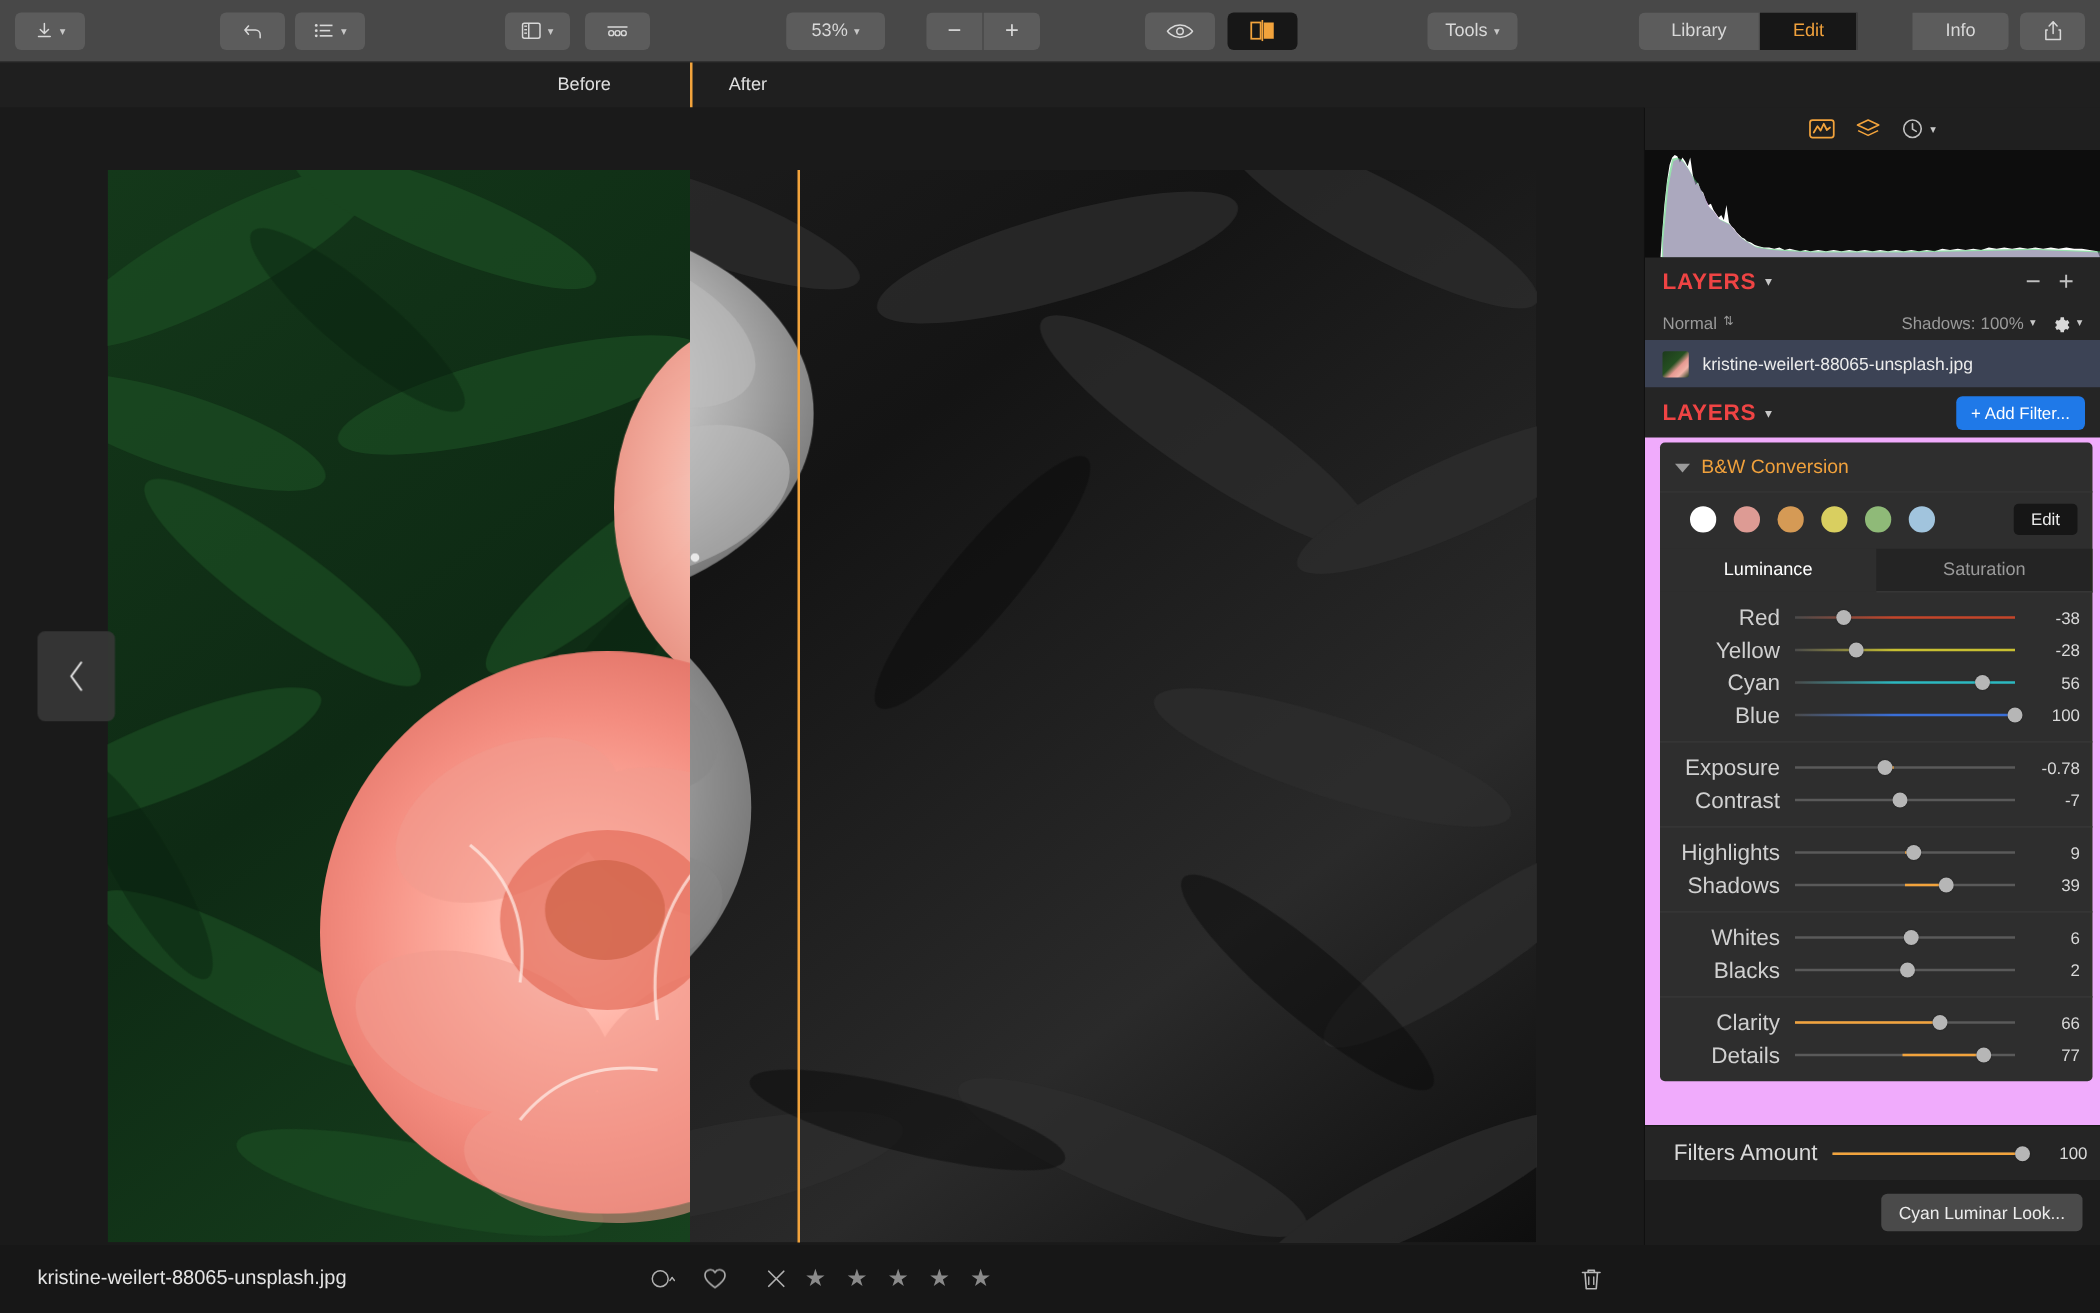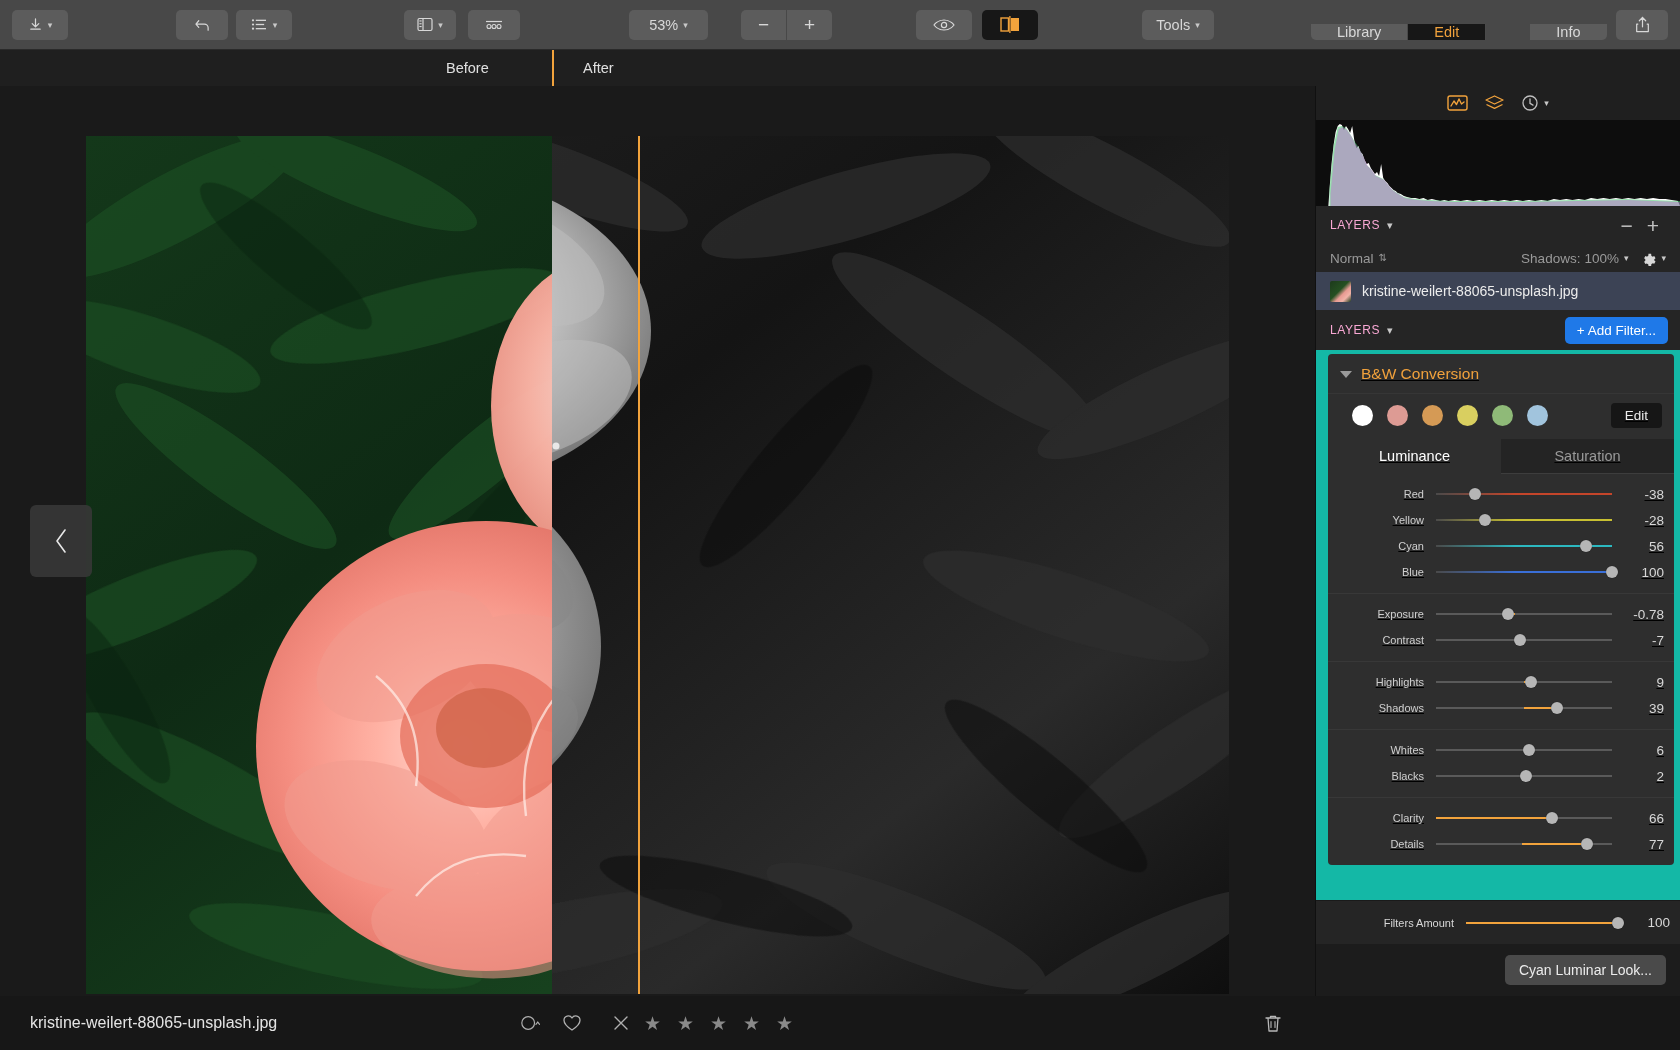--- a/index.html
+++ b/index.html
@@ -21,21 +21,21 @@
   .tb-btn {
     background: #5c5c5c; border-radius: 5px; height: 30px;
     display: flex; align-items: center; justify-content: center;
     color: #d8d8d8; cursor: pointer; user-select: none;
   }
   .tb-group { display: flex; border-radius: 5px; overflow: hidden; }
   .tb-group .tb-btn { border-radius: 0; }
   .tb-sep { width: 1px; height: 30px; background: #484848; }
   .chev { font-size: 9px; margin-left: 5px; color: #c8c8c8; }
   .seg {
-    display: flex; border-radius: 5px; overflow: hidden; height: 30px; align-items: flex-end;
+    display: flex; border-radius: 5px; overflow: hidden; height: 30px;
   }
   .seg-item {
     background: #5c5c5c; color: #d8d8d8; font-size: 14.5px;
     padding: 0 26px; display: flex; align-items: center; justify-content: center;
     cursor: pointer; border-right: 1px solid #4a4a4a;
   }
   .seg-item:last-child { border-right: none; margin-left: 44px; }
   .seg-item.active { background: #171717; color: #f0a13c; }
 
   
@@ -83,21 +83,21 @@
     height: 34px; background: #1f1f1f; display: flex; align-items: center;
     justify-content: center; gap: 16px;
   }
   .hist-ico { cursor: pointer; display: flex; align-items: center; }
   .histogram { height: 86px; background: #0d0d0d; position: relative; overflow: hidden; }
 
   .sect-head {
     display: flex; align-items: center; padding: 0 14px;
     height: 38px; background: #252525;
   }
-  .sect-title { color: #f9a8d4; font-size: 12px; letter-spacing: 0.6px; }
+  .sect-title { color: #ef4444; font-size: 18px; letter-spacing: 0.6px; font-weight: bold; }
   .spacer { flex: 1; }
   .pm-btn { color: #c0c0c0; font-size: 21px; cursor: pointer; padding: 0 7px; line-height:1; }
 
   .blend-row {
     display: flex; align-items: center; padding: 0 14px; height: 28px;
     color: #9a9a9a; font-size: 13.5px;
   }
   .layer-row {
     display: flex; align-items: center; gap: 11px; padding: 7px 14px;
     background: #3c4355; height: 38px; cursor: pointer;
@@ -110,21 +110,21 @@
 
   .filters-head {
     display: flex; align-items: center; padding: 0 12px 0 14px; height: 40px;
     background: #252525;
   }
   .add-filter {
     background: #1f79e8; color: #fff; font-size: 13.5px; border-radius: 5px;
     padding: 6px 12px; cursor: pointer; white-space: nowrap;
   }
 
-  .scroll-area { flex: 1; overflow: hidden; position: relative; background: #14b8a6; text-decoration: underline; }
+  .scroll-area { flex: 1; overflow: hidden; position: relative; background: #f0abfc; }
   .filter-card { margin: 4px 6px 0 12px; background: #2e2e2e; border-radius: 4px; }
   .filter-title-row {
     display: flex; align-items: center; gap: 9px; padding: 11px 12px 10px 12px;
   }
   .tri { width: 0; height: 0; border-left: 6px solid transparent; border-right: 6px solid transparent;
          border-top: 7px solid #9a9a9a; cursor: pointer; }
   .filter-title { color: #f0a13c; font-size: 15.5px; }
 
   .swatch-row {
     display: flex; align-items: center; gap: 14px; padding: 9px 12px 11px 24px;
@@ -140,21 +140,21 @@
   .tab {
     flex: 1; text-align: center; padding: 9px 0; font-size: 14.5px;
     color: #9a9a9a; cursor: pointer; background: #242424;
     border-bottom: 1px solid #3d3d3d;
   }
   .tab.active { color: #ffffff; background: #2e2e2e; border-bottom: 1px solid #2e2e2e; }
 
   .slider-group { padding: 7px 0 8px 0; border-bottom: 1px solid #383838; }
   .slider-group:last-child { border-bottom: none; }
   .slider-row { display: flex; align-items: center; height: 26px; padding: 0 10px 0 0; }
-  .sl-label { width: 108px; text-align: right; color: #d0d0d0; font-size: 11px; padding-right: 12px; }
+  .sl-label { width: 108px; text-align: right; color: #d0d0d0; font-size: 18px; padding-right: 12px; }
   .sl-track-wrap { flex: 1; position: relative; height: 26px; }
   .sl-track {
     position: absolute; left: 0; right: 0; top: 12px; height: 2px; background: #5a5a5a;
   }
   .sl-fill { position: absolute; top: 12px; height: 2px; }
   .sl-knob {
     position: absolute; top: 7px; width: 12px; height: 12px; border-radius: 50%;
     background: #b6b6b6; margin-left: -6px; cursor: pointer;
     box-shadow: 0 0 1px rgba(0,0,0,0.6);
   }

